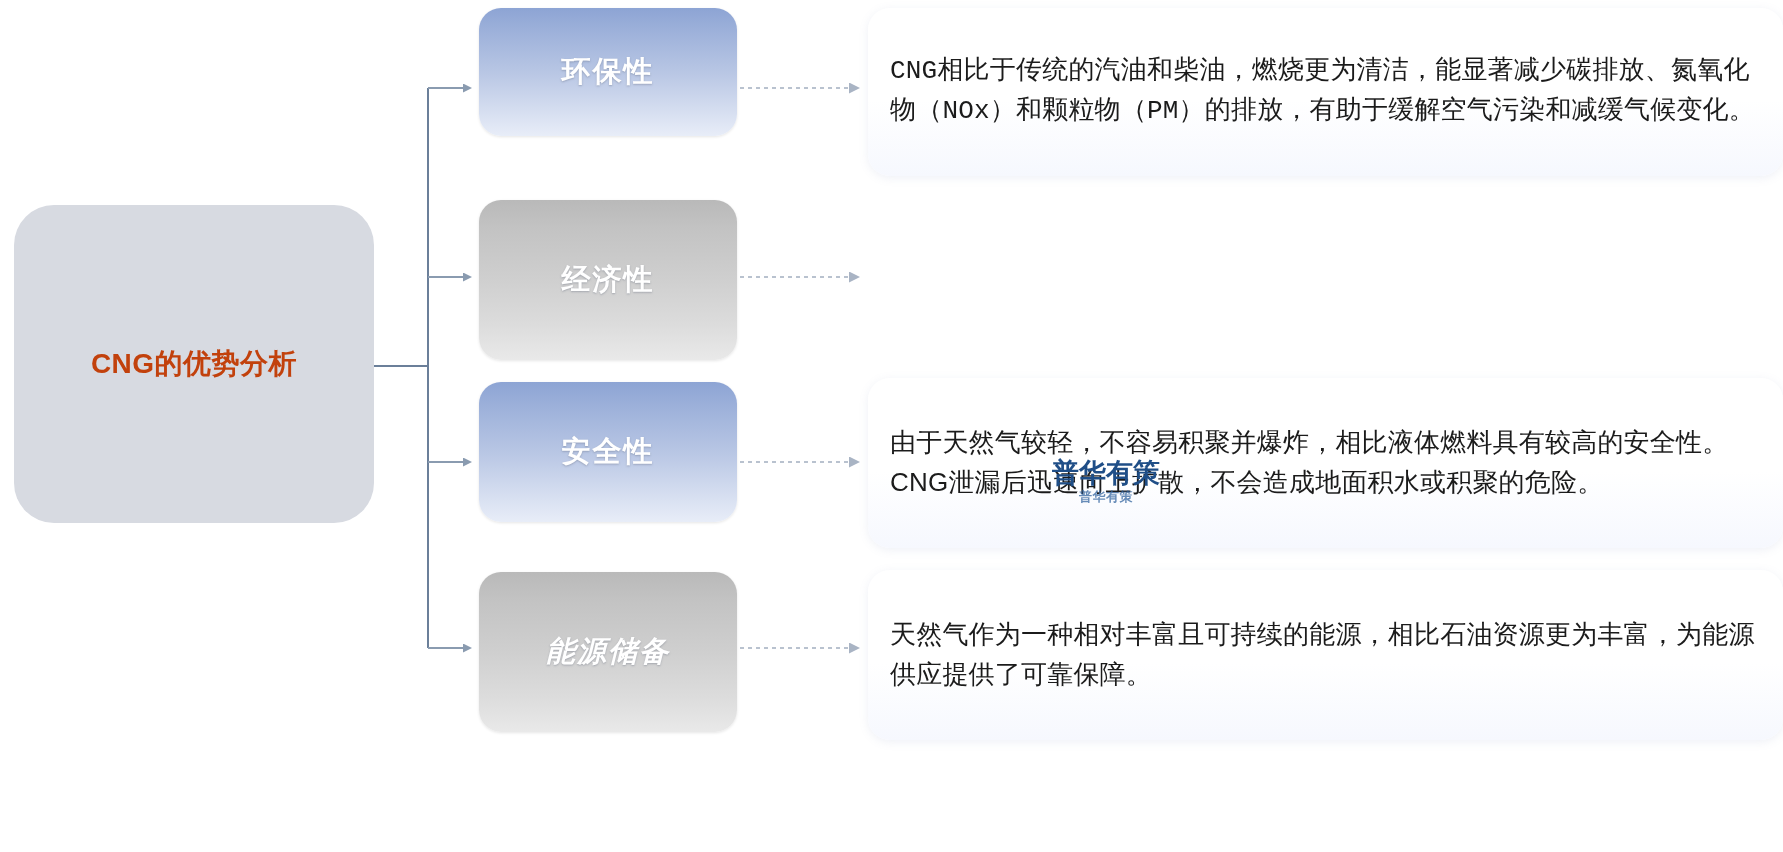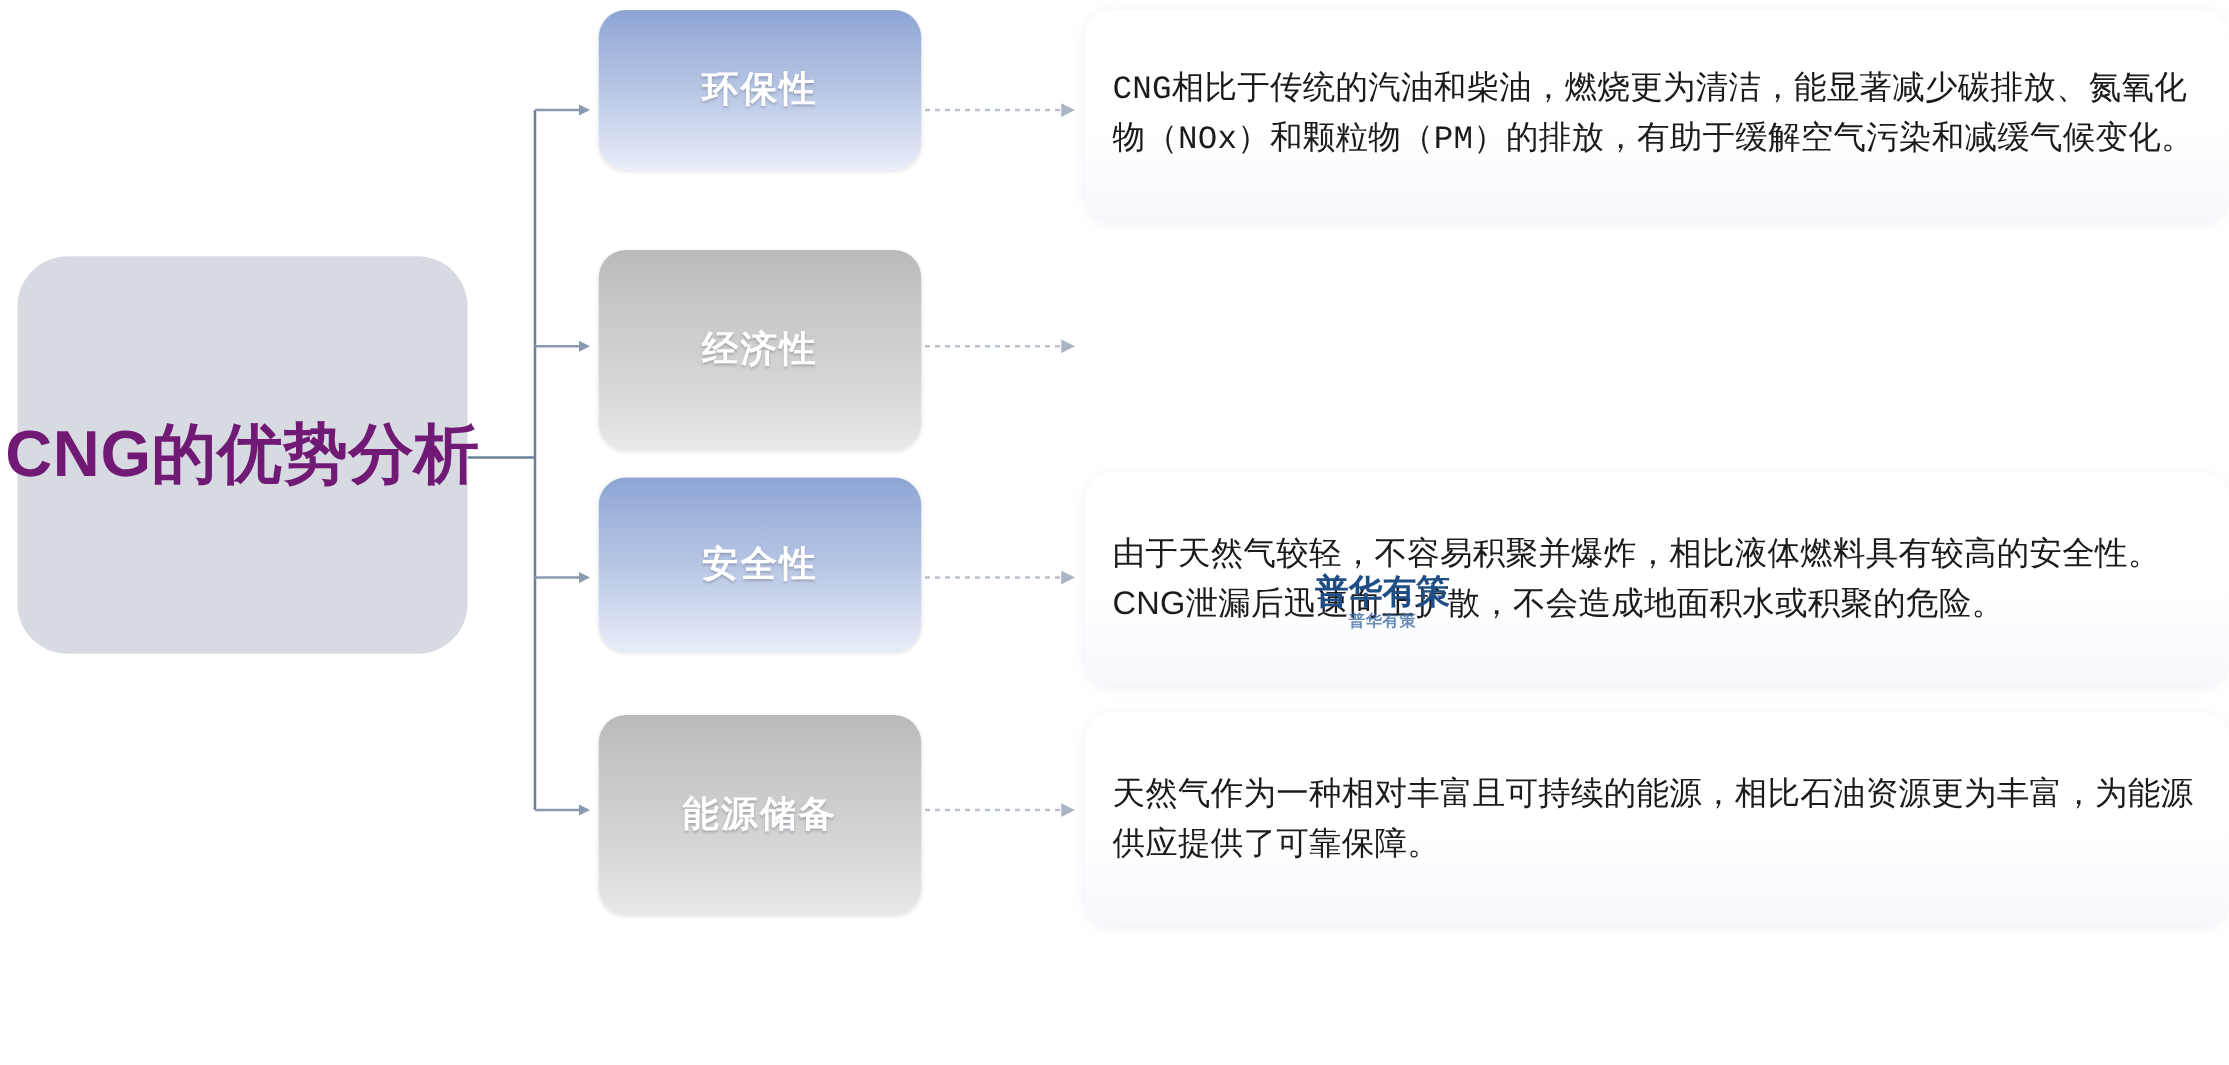--- a/index.html
+++ b/index.html
@@ -29,23 +29,23 @@
     top: 205px;
     width: 360px;
     height: 318px;
     border-radius: 40px;
     background: #d7dae1;
     display: flex;
     align-items: center;
     justify-content: center;
   }
   .root-node-label {
-    font-size: 52px;
-    font-weight: bold;
-    color: #701a75;
+    font-size: 28px;
+    font-weight: bold;
+    color: #c2410c;
     letter-spacing: 0.5px;
     white-space: nowrap;
   }
 
   
   .connector-svg {
     position: absolute;
     left: 0; top: 0;
     width: 1783px;
     height: 852px;
@@ -74,21 +74,21 @@
   .node-blue {
     background: linear-gradient(to bottom, #8da4d4 0%, #9db1da 18%, #b8c6e4 50%, #d3dcef 78%, #e8edf8 100%);
   }
   .node-gray {
     background: linear-gradient(to bottom, #b9b9b9 0%, #c3c3c3 18%, #cfcfcf 50%, #dcdcdc 78%, #e9e9e9 100%);
   }
 
   .node-0 { top: 8px;   height: 128px; }
   .node-1 { top: 200px; height: 160px; }
   .node-2 { top: 382px; height: 140px; }
-  .node-3 { top: 572px; height: 160px; }
+  .node-3 { top: 572px; height: 160px; font-style: italic; }
 
   
   .text-panel {
     position: absolute;
     left: 868px;
     width: 915px;
     border-radius: 22px;
     background: linear-gradient(to bottom, #ffffff 0%, #ffffff 55%, #f6f8fe 100%);
     box-shadow: 0 2px 10px rgba(125,140,185,0.13);
     display: flex;

